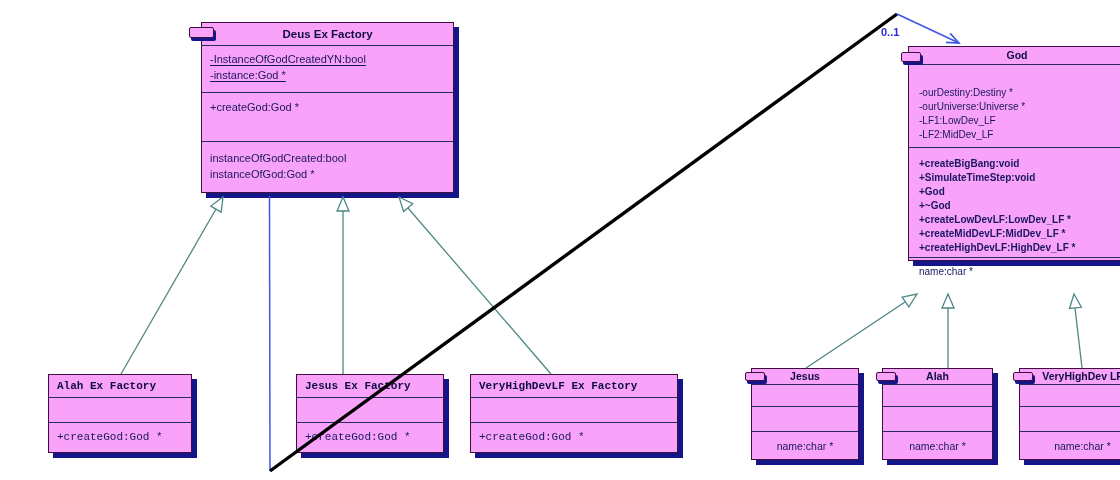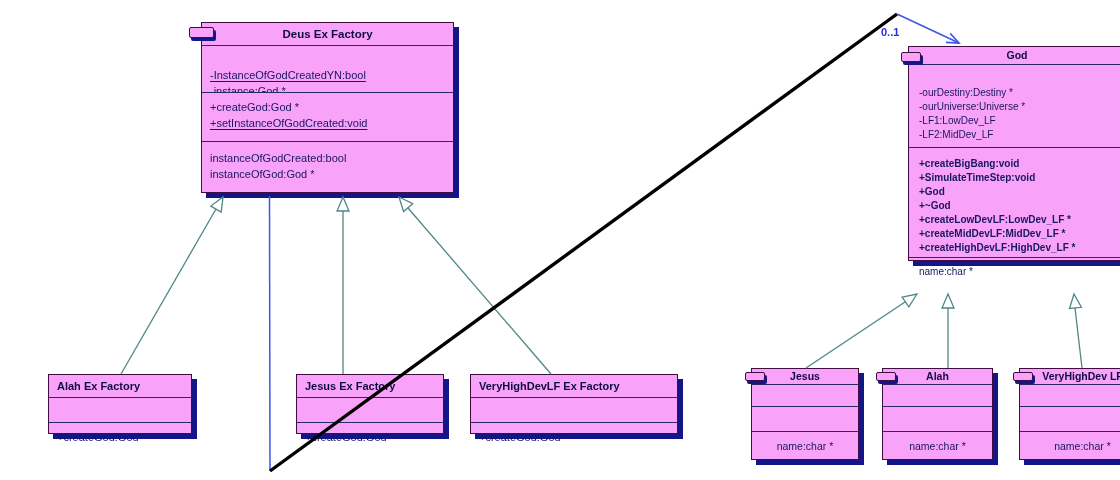--- a/index.html
+++ b/index.html
@@ -14,36 +14,36 @@
   .m{padding-left:8px;white-space:nowrap;}
   .u{text-decoration:underline;text-underline-offset:2px;}
 
   .tab{position:absolute;background:#f9a2f9;border:1.5px solid #3f0d3f;
        border-radius:2px;box-shadow:2px 3px 0 #15158a;z-index:3;}
 
   
   .deus{left:165px;top:22px;width:253px;height:171px;font-size:11px;}
   .deus .title{height:22px;line-height:22px;font-size:11.5px;}
   .deus .tab{left:-13px;top:4px;width:23px;height:9px;}
-  .deus .s1{height:47px;padding-top:21px;}
+  .deus .s1{height:47px;padding-top:5px;}
   .deus .s2{height:49px;padding-top:6px;}
   .deus .s3{height:51px;padding-top:8px;}
   .deus .m{height:16px;line-height:16px;}
 
   
   .god{left:872px;top:46px;width:218px;height:215px;font-size:10px;}
   .god .title{height:17px;line-height:17px;font-size:10.5px;}
   .god .tab{left:-8px;top:5px;width:18px;height:8px;}
   .god .s1{height:83px;padding-top:21px;}
   .god .s2{height:110px;padding-top:9px;font-weight:bold;}
   .god .s3{height:34px;padding-top:7px;}
   .god .m{height:14px;line-height:14px;padding-left:10px;}
 
   
-  .fbox{top:374px;height:60px;font-size:11px;}
+  .fbox{top:374px;height:79px;font-size:11px;font-family:Liberation Mono, monospace;}
   .fbox .title{height:22px;line-height:22px;font-size:11px;text-align:left;padding-left:8px;}
   .fbox .s1{height:25px;}
   .fbox .s2{height:31px;padding-top:6px;}
   .fbox .m{height:16px;line-height:16px;}
   .f-alah{left:12px;width:144px;}
   .f-jesus{left:260px;width:148px;}
   .f-vh{left:434px;width:208px;}
 
   
   .sub{top:368px;height:92px;font-size:10.5px;}
@@ -71,21 +71,20 @@
 
   <div class="uml deus">
     <div class="tab"></div>
     <div class="title">Deus Ex Factory</div>
     <div class="sec s1">
       <div class="m"><span class="u">-InstanceOfGodCreatedYN:bool</span></div>
       <div class="m"><span class="u">-instance:God *</span></div>
     </div>
     <div class="sec s2">
       <div class="m"><span>+createGod:God *</span></div>
-      <div class="m"><span class="u">+setInstanceOfGodCreated:void</span></div>
     </div>
     <div class="sec s3">
       <div class="m"><span>instanceOfGodCreated:bool</span></div>
       <div class="m"><span>instanceOfGod:God *</span></div>
     </div>
   </div>
 
   <div class="uml god">
     <div class="tab"></div>
     <div class="title">God</div>

